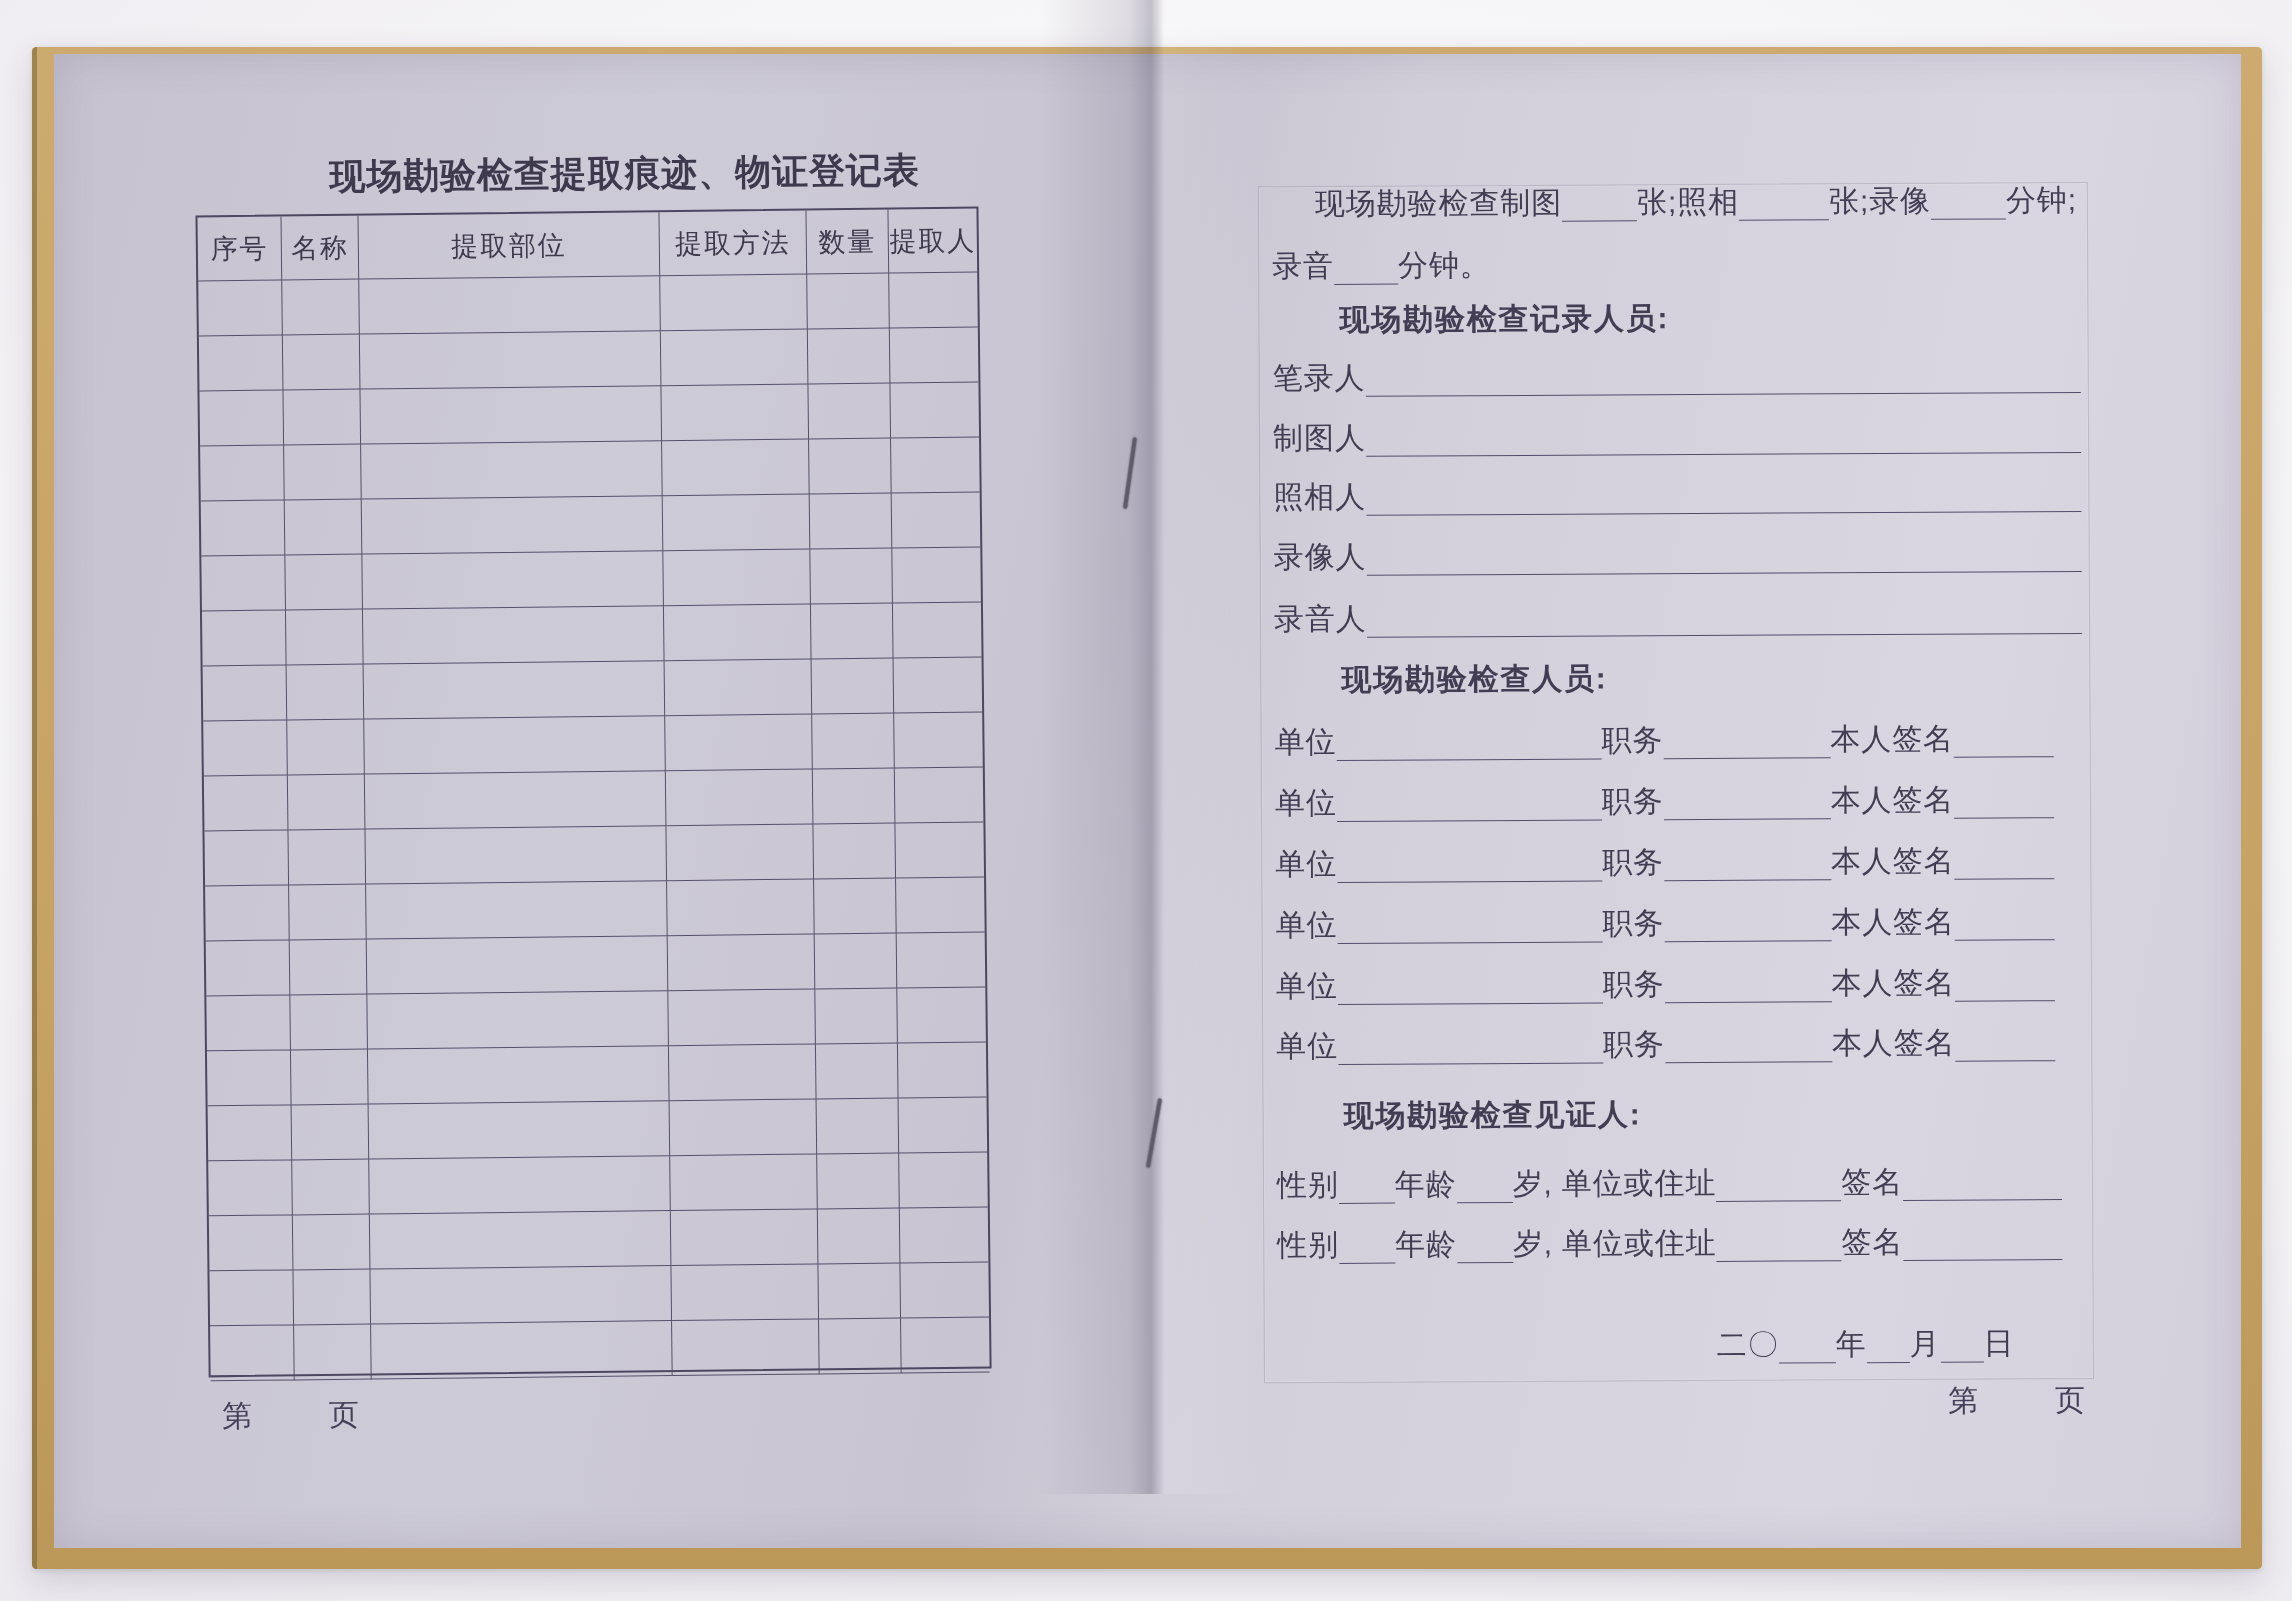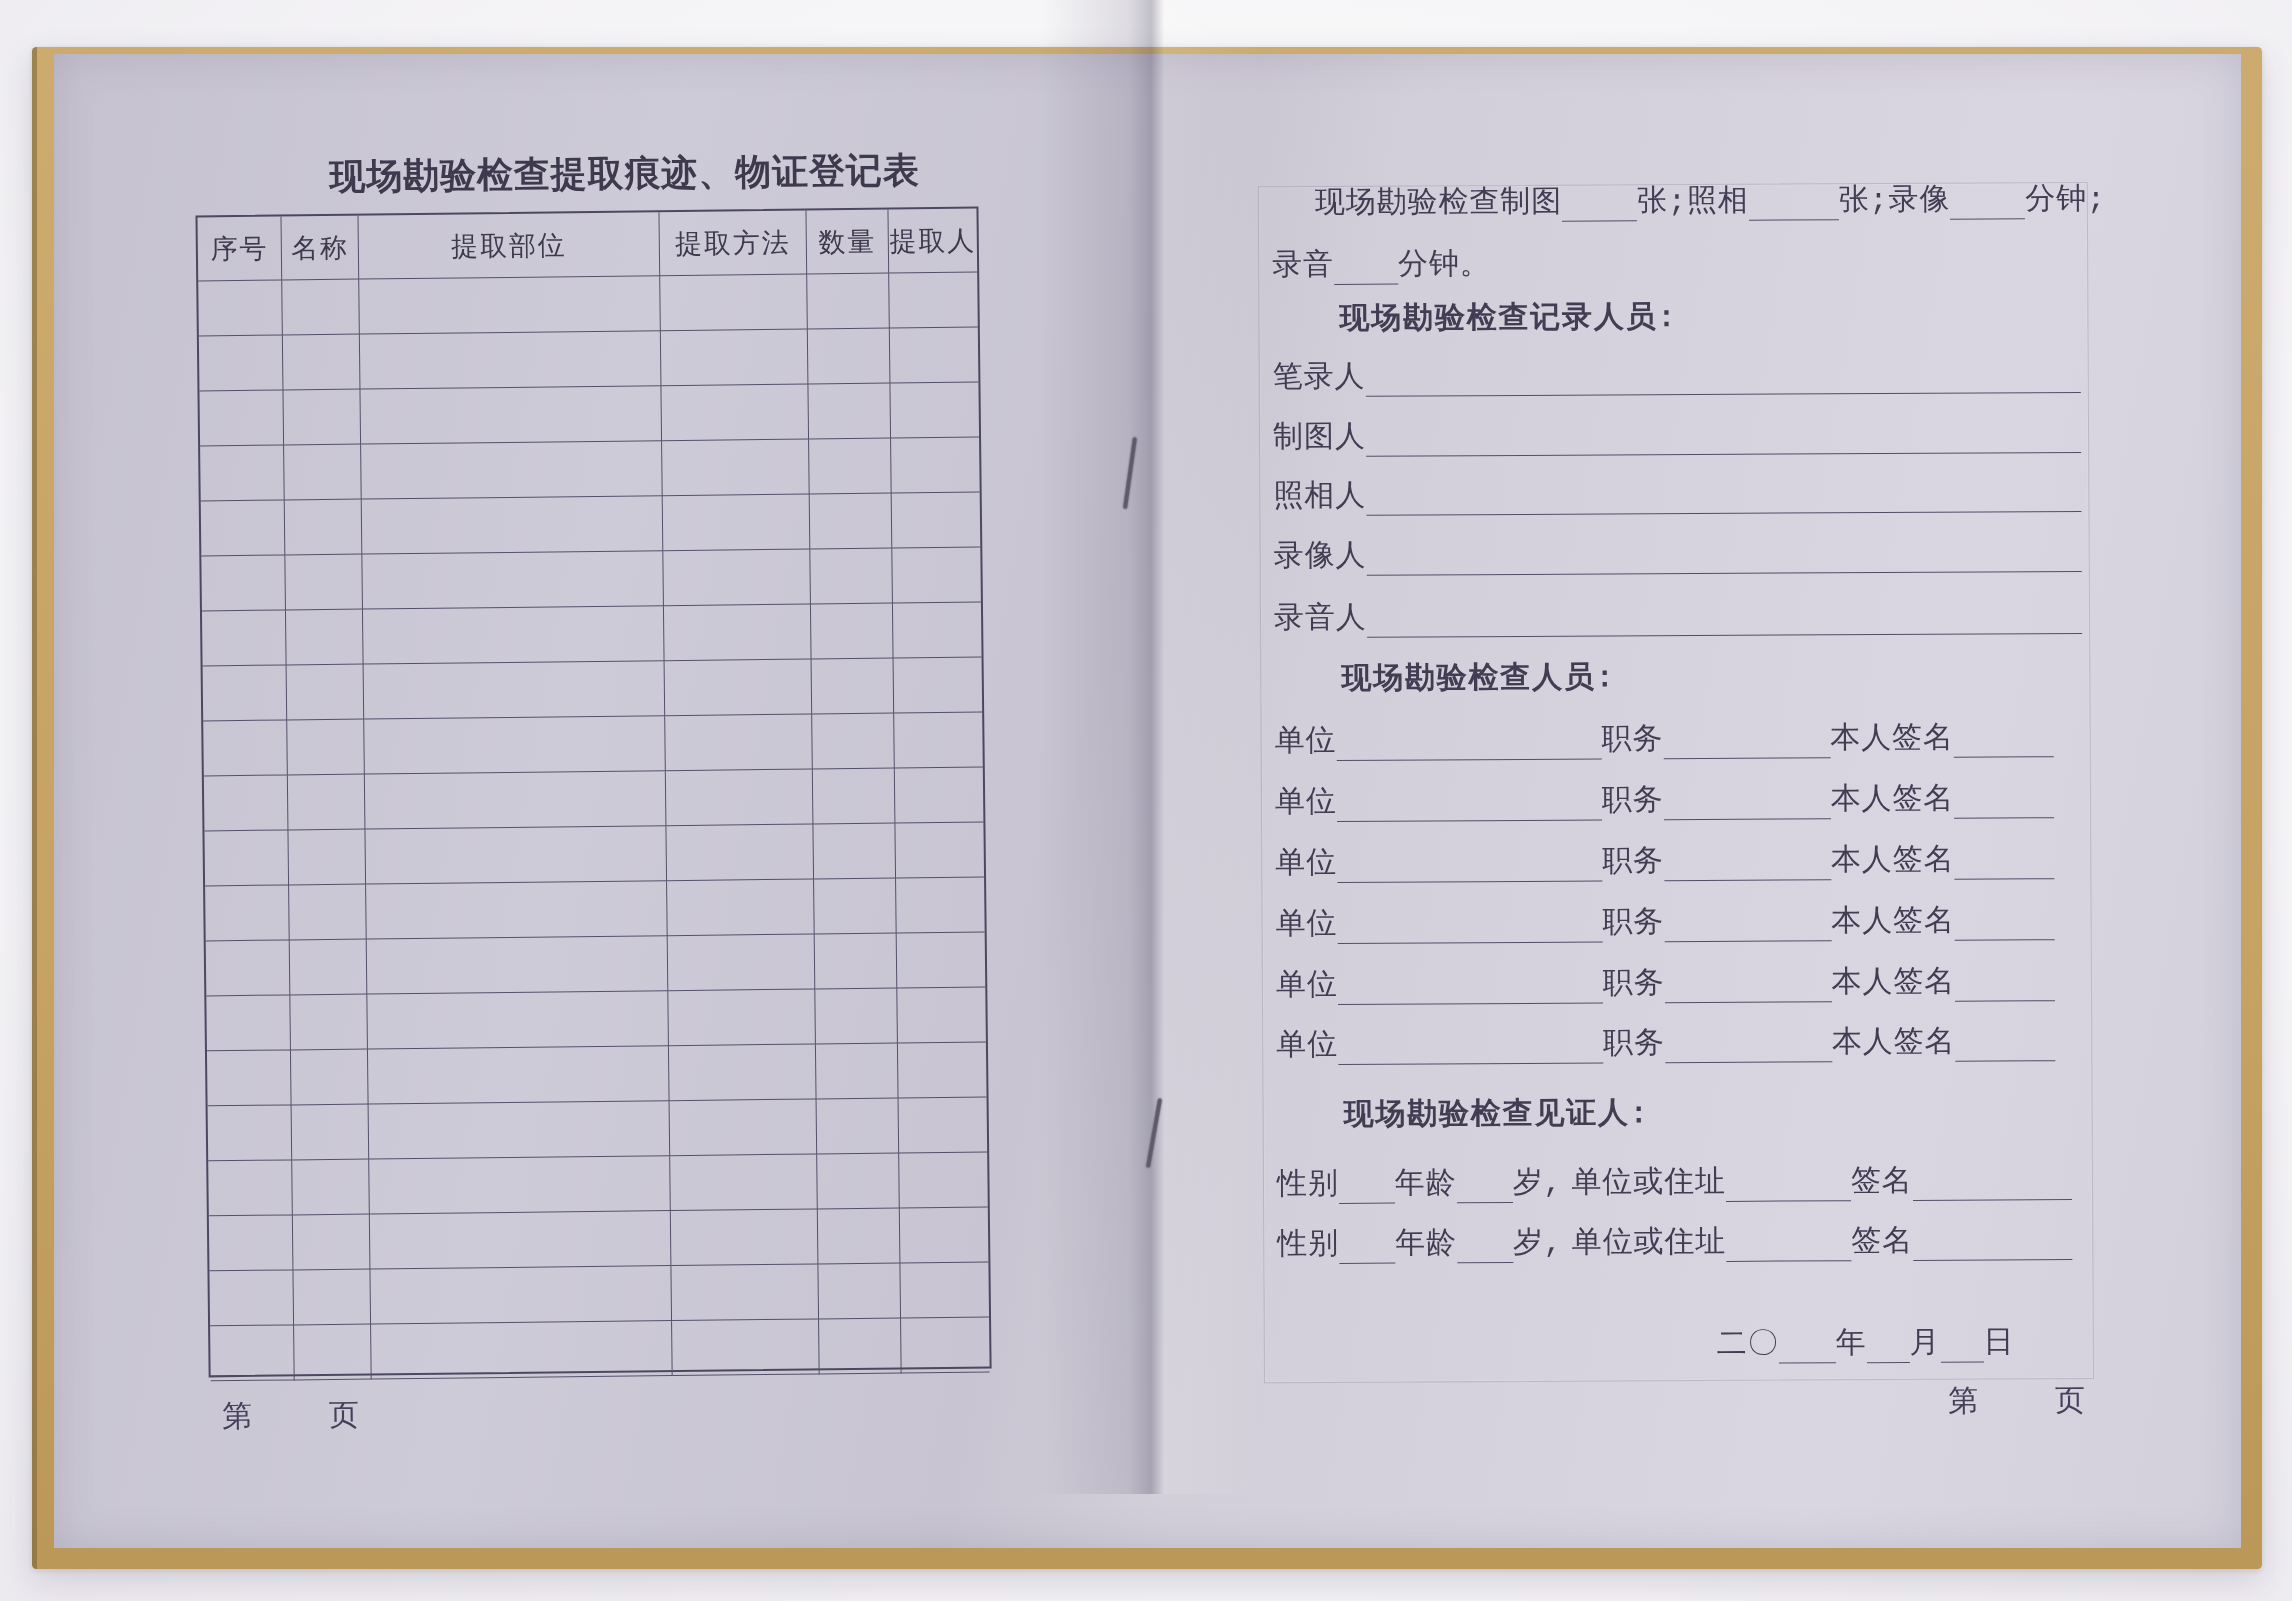--- a/index.html
+++ b/index.html
@@ -1,19 +1,19 @@
 <!DOCTYPE html>
 <html style="font-size:14.3px"><head>
 <meta charset="utf-8">
 <style>
   html,body{margin:0;padding:0;}
   .stage{
     position:relative;width:2293px;height:1601px;overflow:hidden;
     background:radial-gradient(ellipse at 55% 42%, #ffffff 0%, #f6f5f7 55%, #eceaef 100%);
-    font-family:Liberation Mono, monospace;
+    font-family:Liberation Sans, sans-serif;
   }
   
   .cover{
     position:absolute;left:32px;top:47px;width:2230px;height:1522px;
     background:linear-gradient(180deg,#cdab6e 0%, #c6a263 60%, #bb9758 100%);
     border-radius:4.5px;
     box-shadow:0 12.5px 32px rgba(60,55,80,.16), 0 1.8px 5.4px rgba(60,55,80,.12);
   }
   .cover-edge-left{position:absolute;left:32px;top:47px;width:4.5px;height:1522px;background:rgba(120,98,55,.55);border-radius:4.5px 0 0 4.5px;}
   

